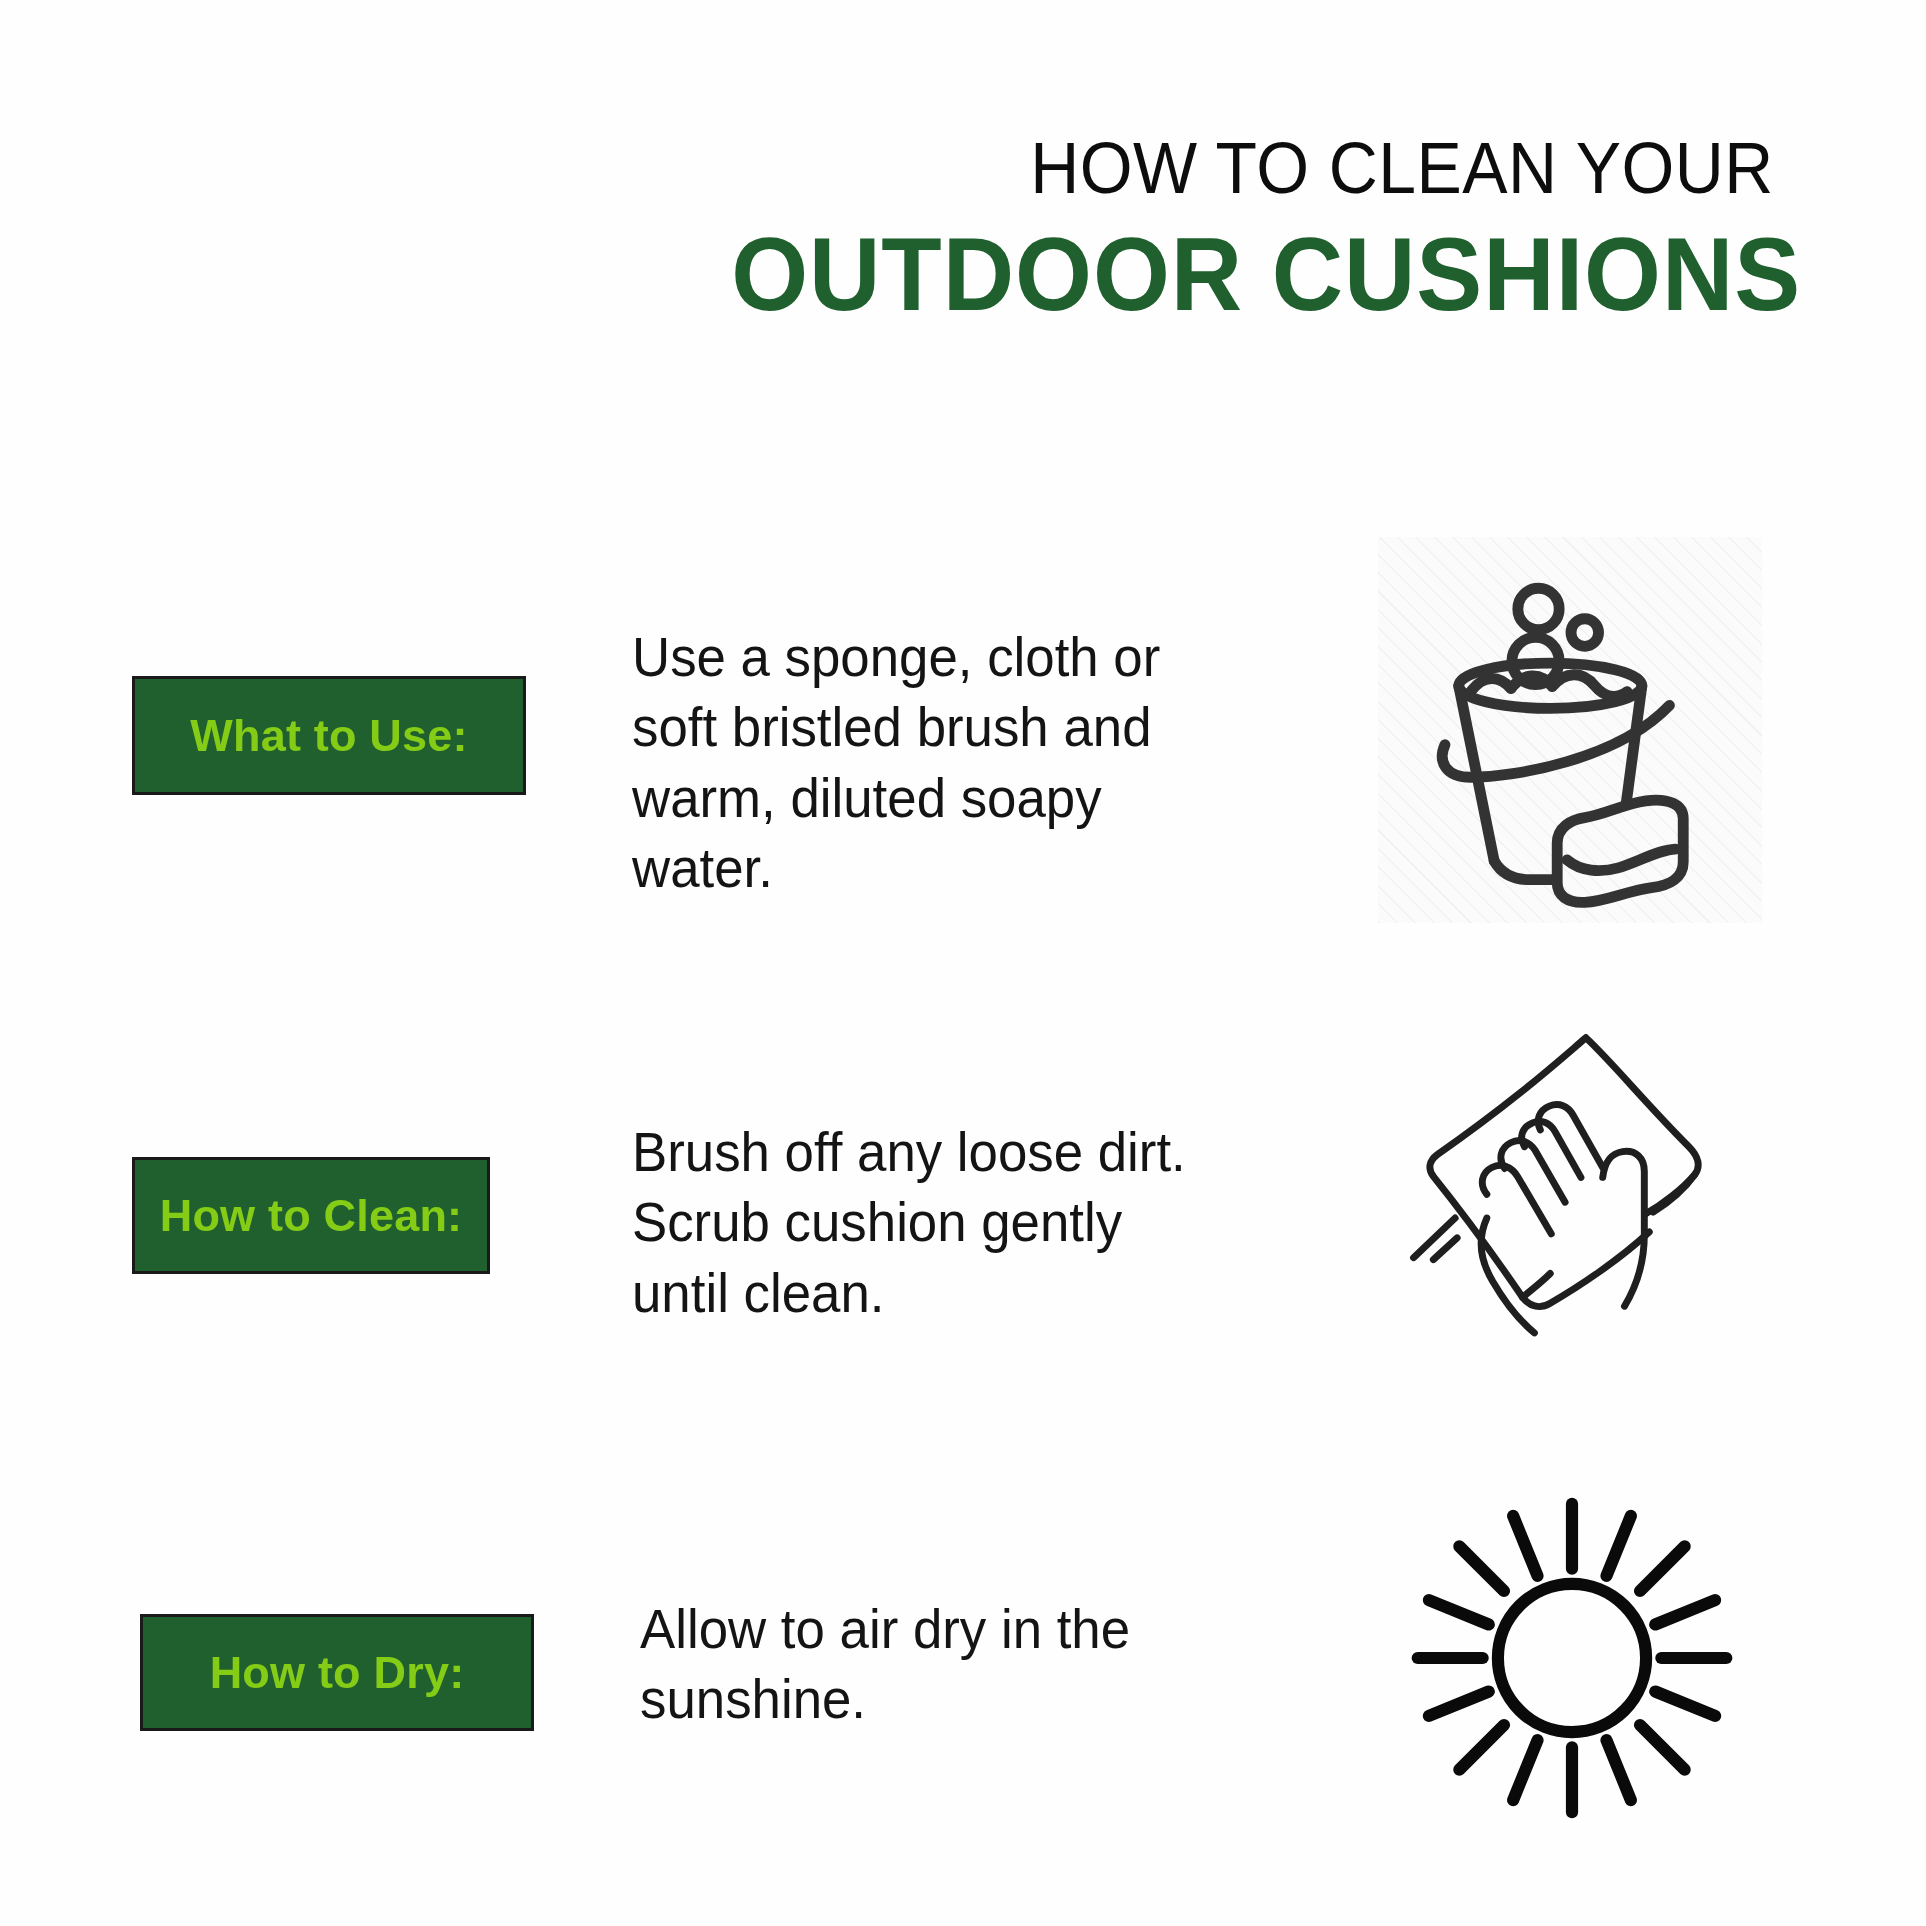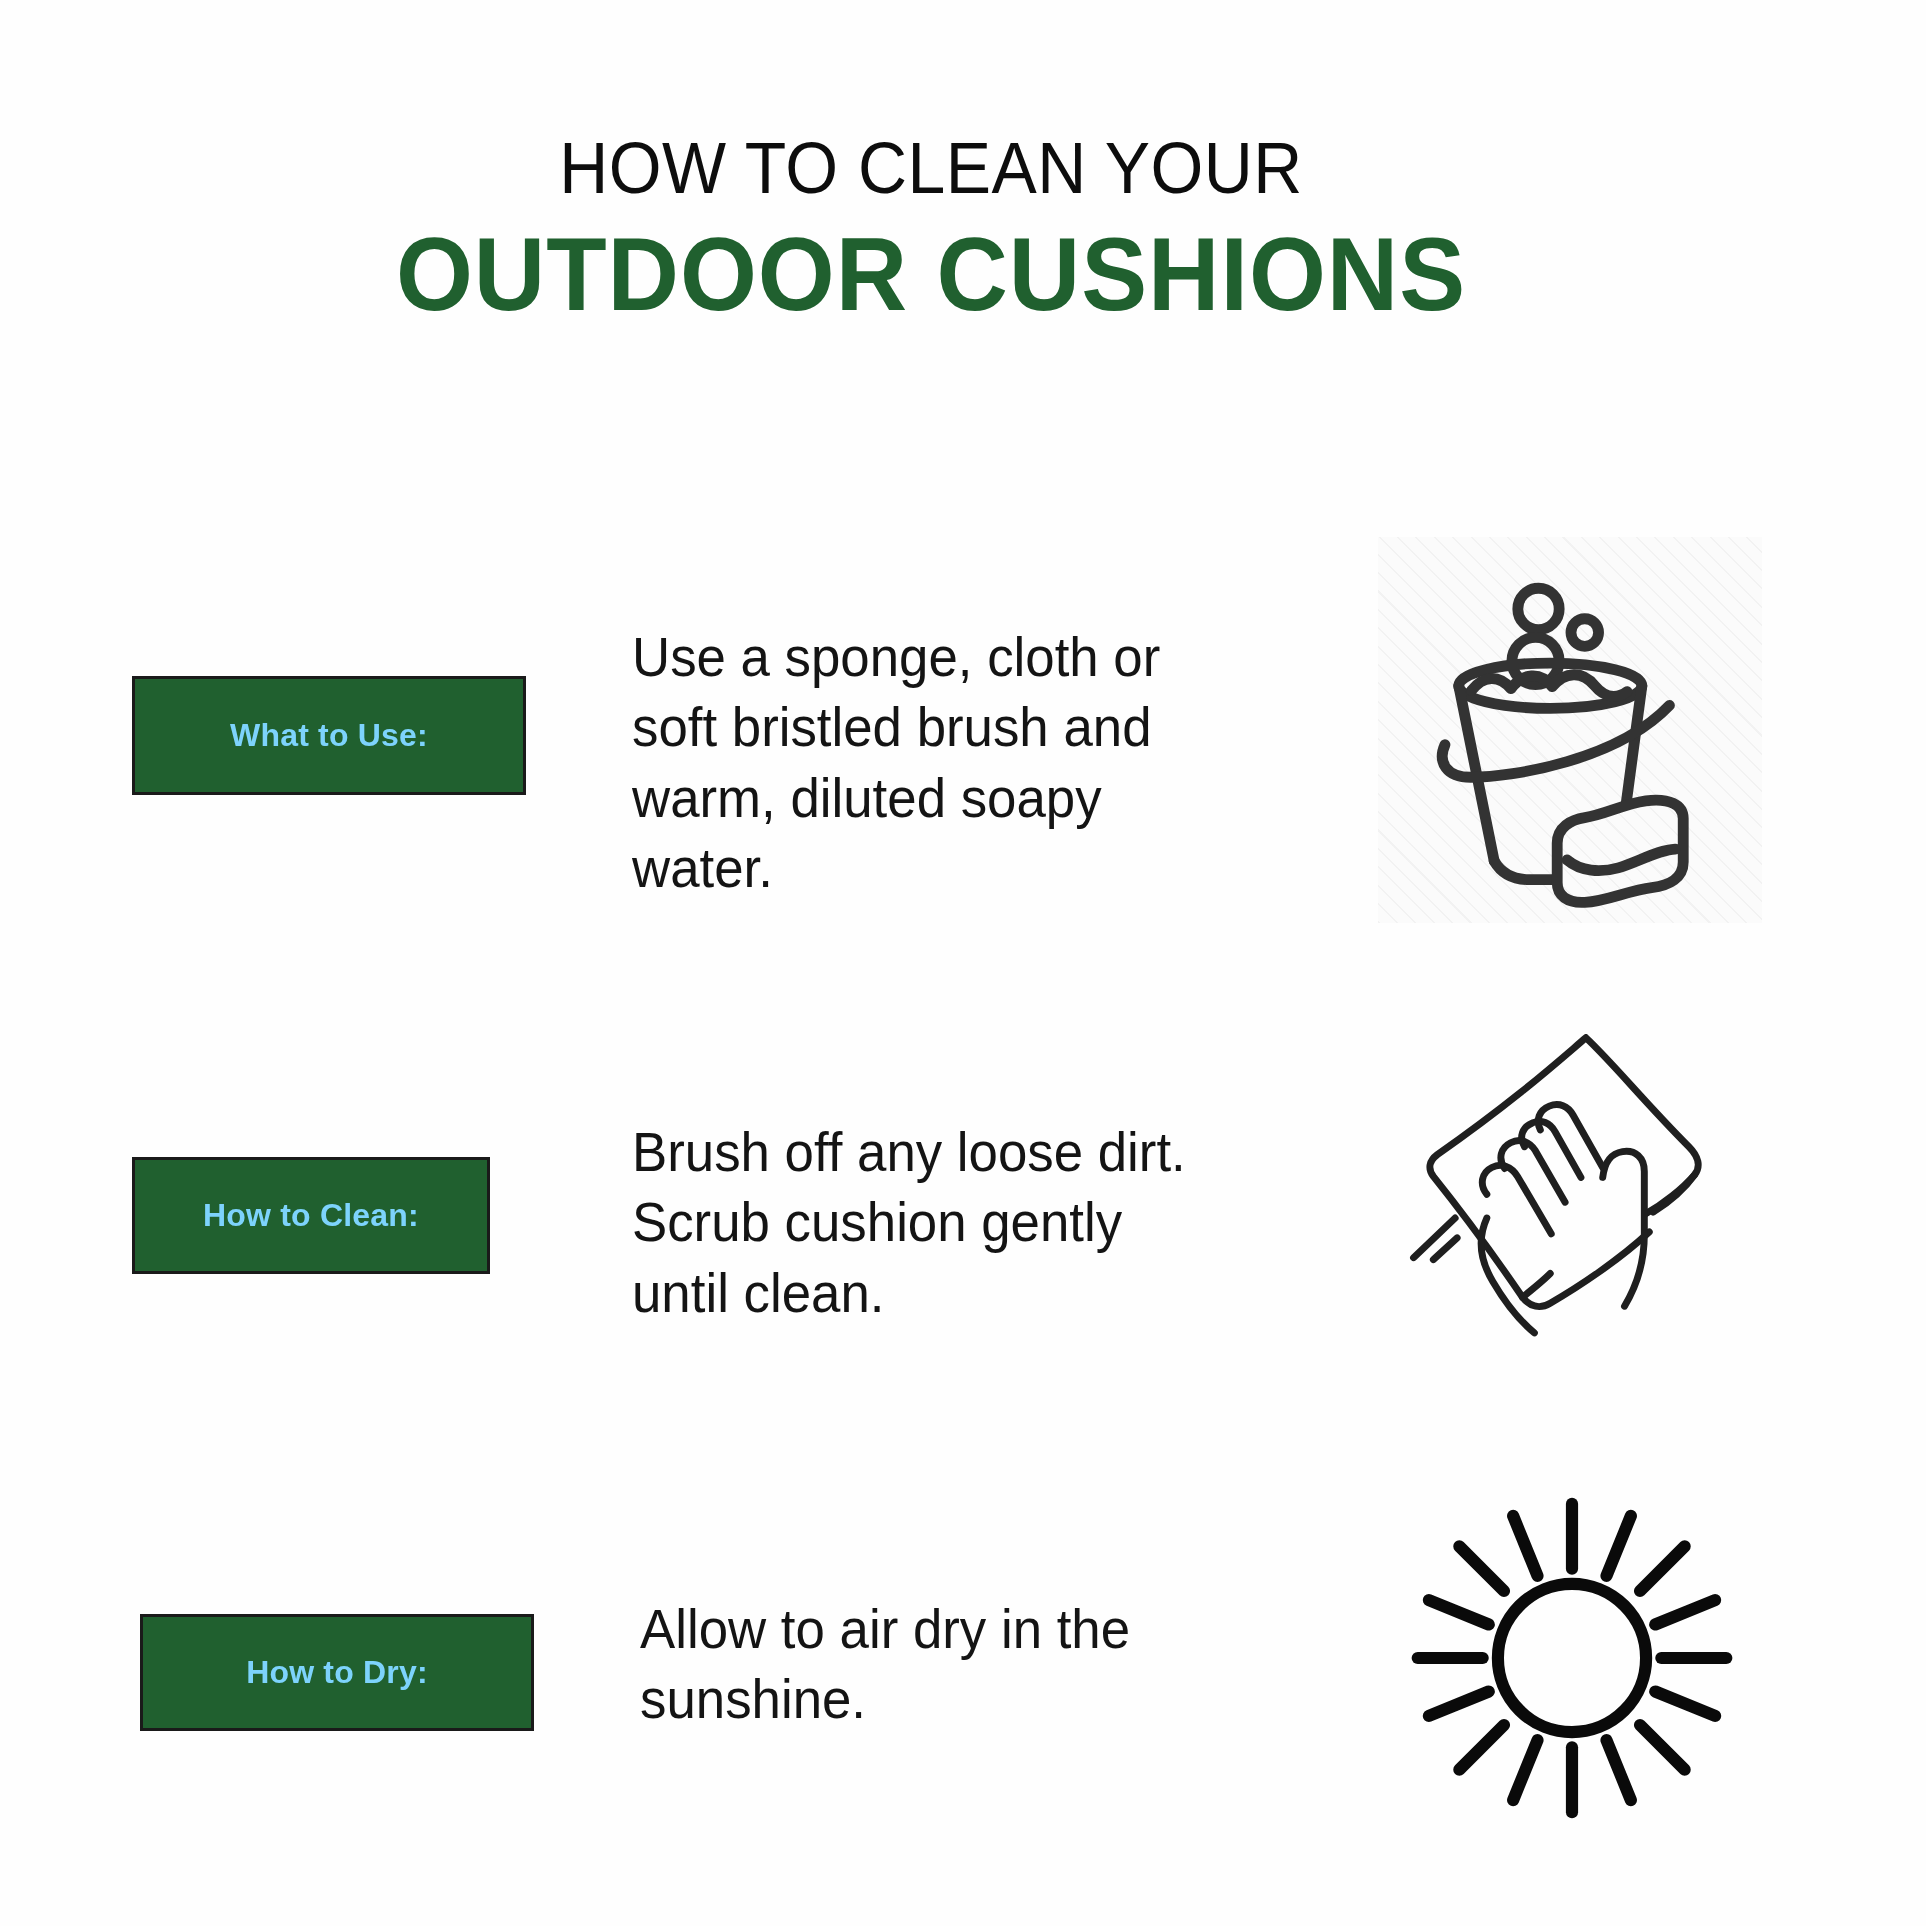--- a/index.html
+++ b/index.html
@@ -18,23 +18,23 @@
   .page {
     position: absolute;
     inset: 0;
     background: #fefefe;
   }
 
   
   .title-block {
     position: absolute;
     top: 127px;
-    left: 12px;
+    left: 0;
     width: 1838px;
-    text-align: center;
+    text-align: right;
   }
   .title-line1 {
     font-family: "Liberation Sans", sans-serif;
     font-size: 73px;
     letter-spacing: 0.5px;
     font-weight: 400;
     color: #0d0d0d;
     line-height: 1.12;
     transform: scaleX(0.93);
     transform-origin: center;
@@ -67,22 +67,22 @@
   .label-box {
     position: absolute;
     background: #20602f;
     border: 3px solid #1a1a1a;
     box-sizing: border-box;
     display: flex;
     align-items: center;
     justify-content: center;
   }
   .label-box .label-text {
-    color: #7dd3fc;
-    font-size: 32px;
+    color: #84cc16;
+    font-size: 45px;
     font-weight: 700;
     font-family: "Liberation Sans", sans-serif;
     letter-spacing: 0.2px;
     white-space: nowrap;
   }
 
   .box-1 { left: 132px; top: 151px; width: 394px; height: 119px; }
   .box-2 { left: 132px; top: 147px; width: 358px; height: 117px; }
   .box-3 { left: 132px; top: 139px; width: 394px; height: 117px; }
 

